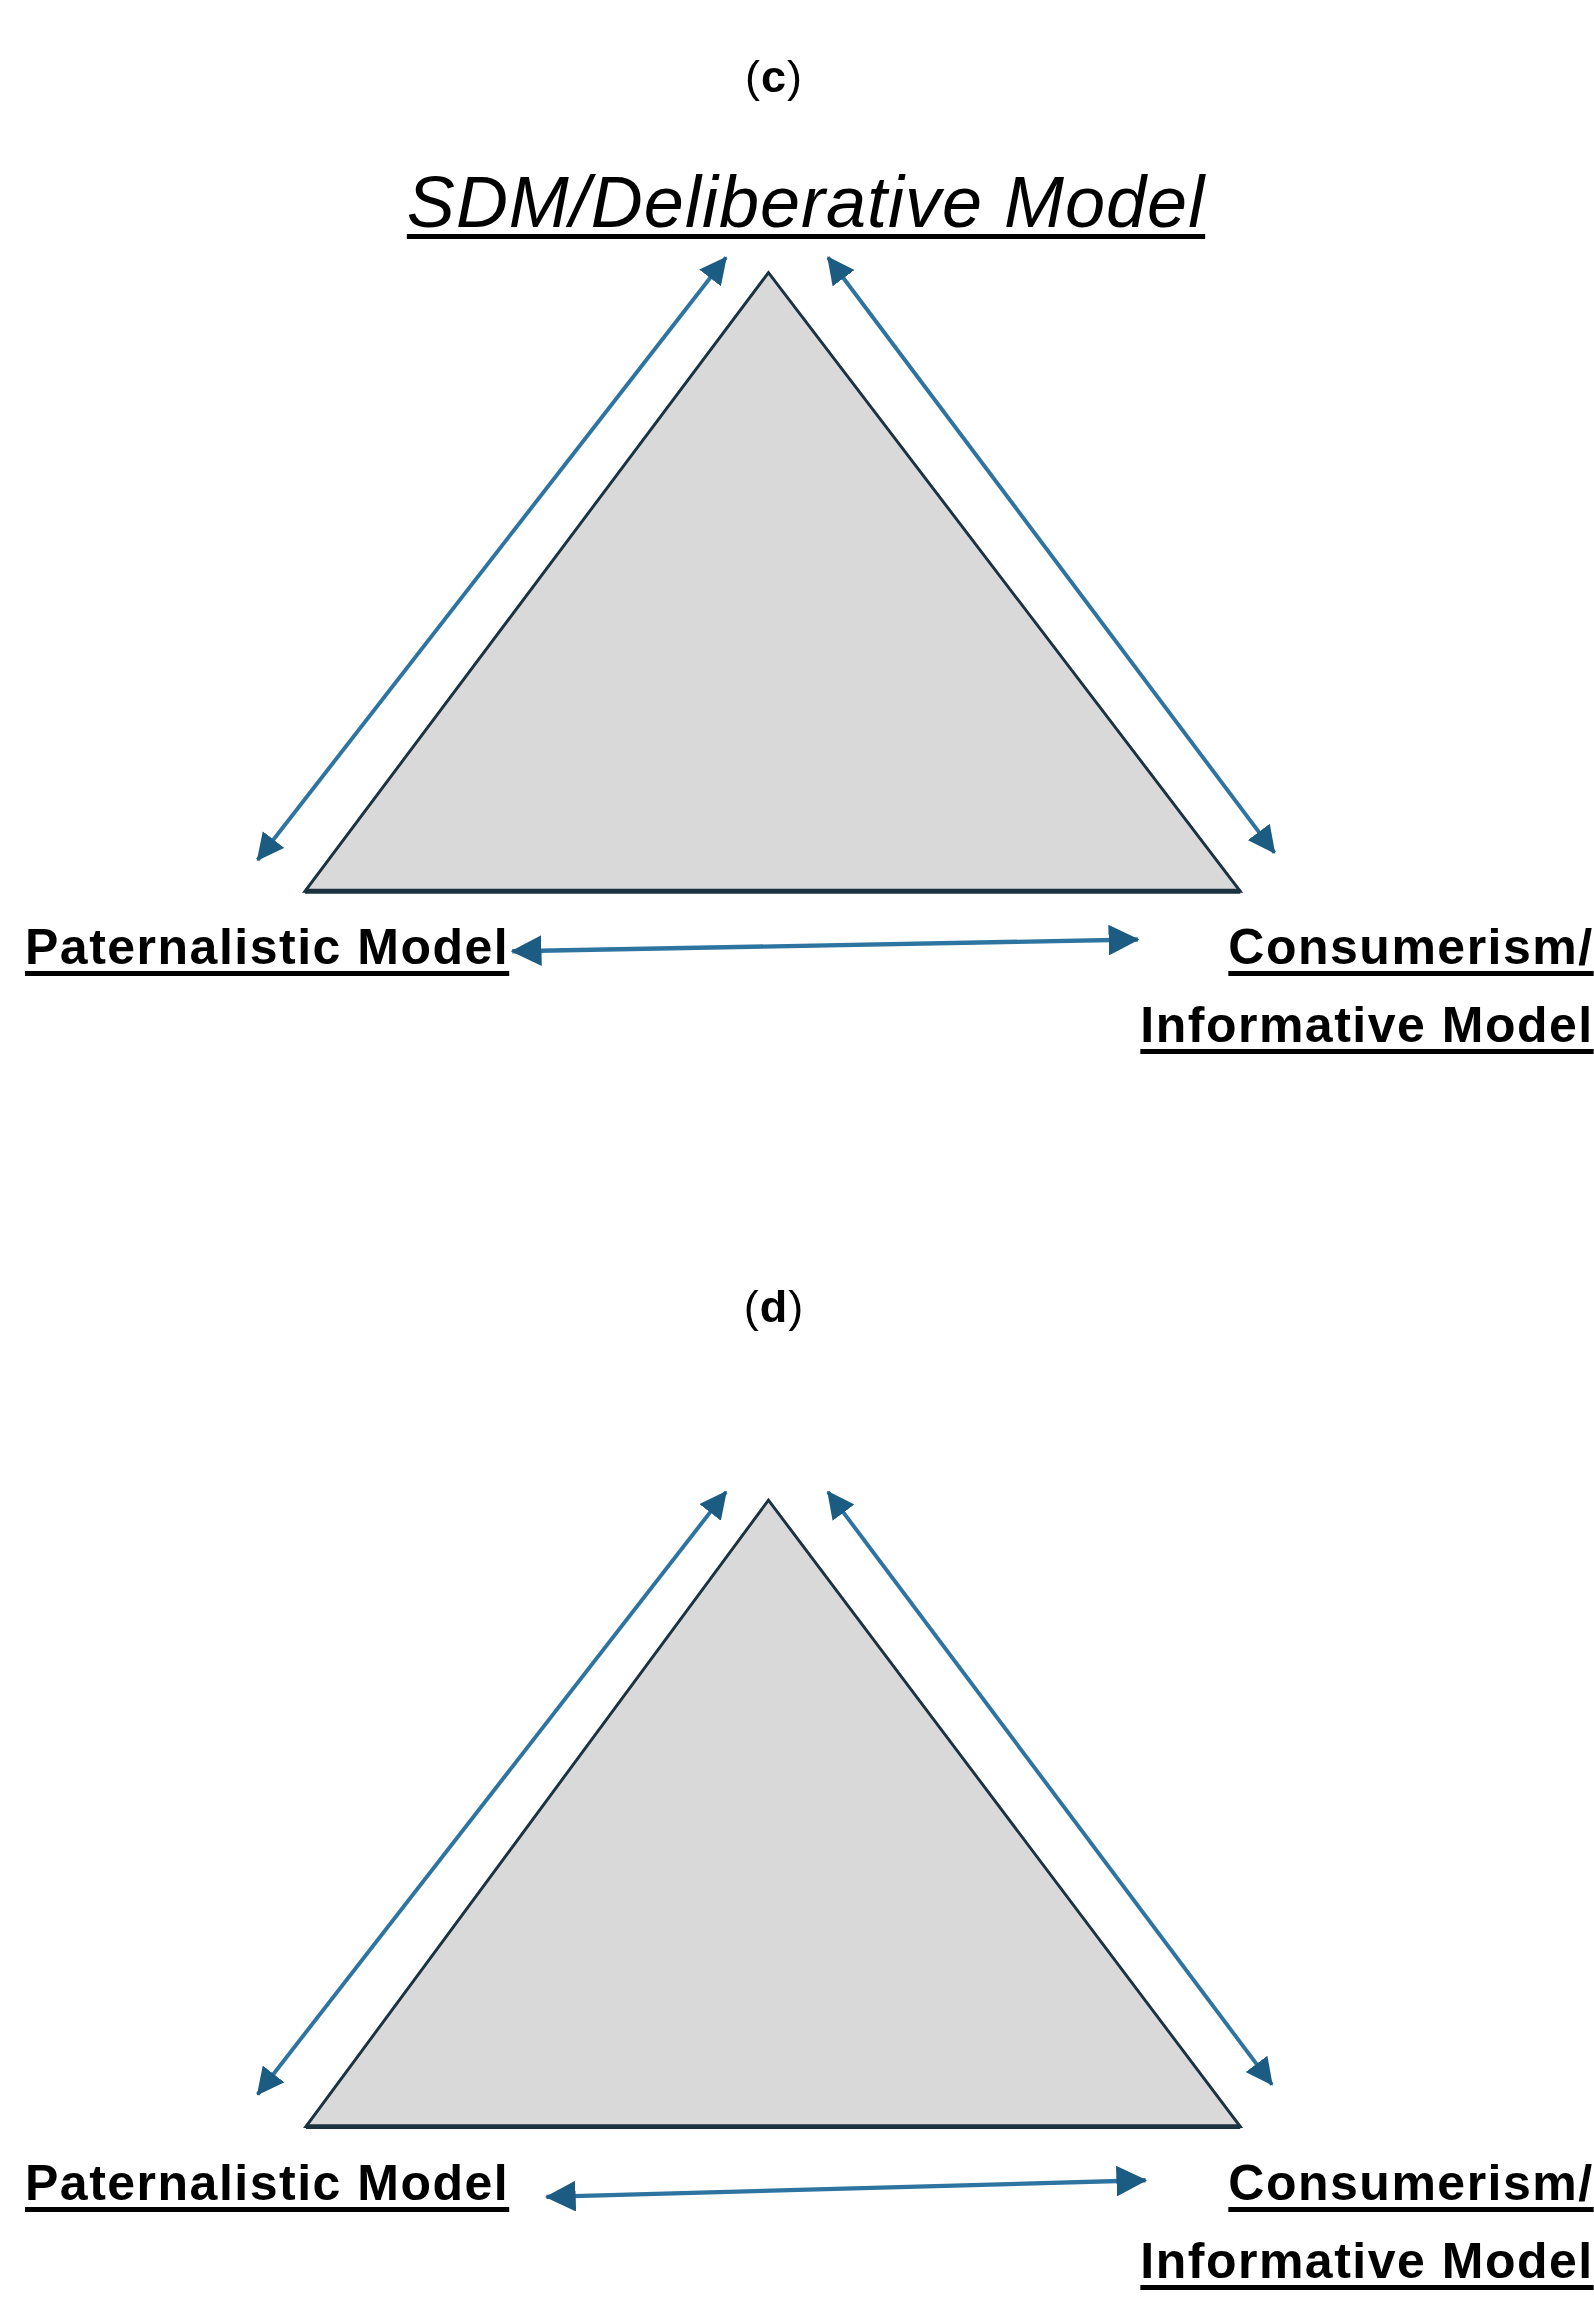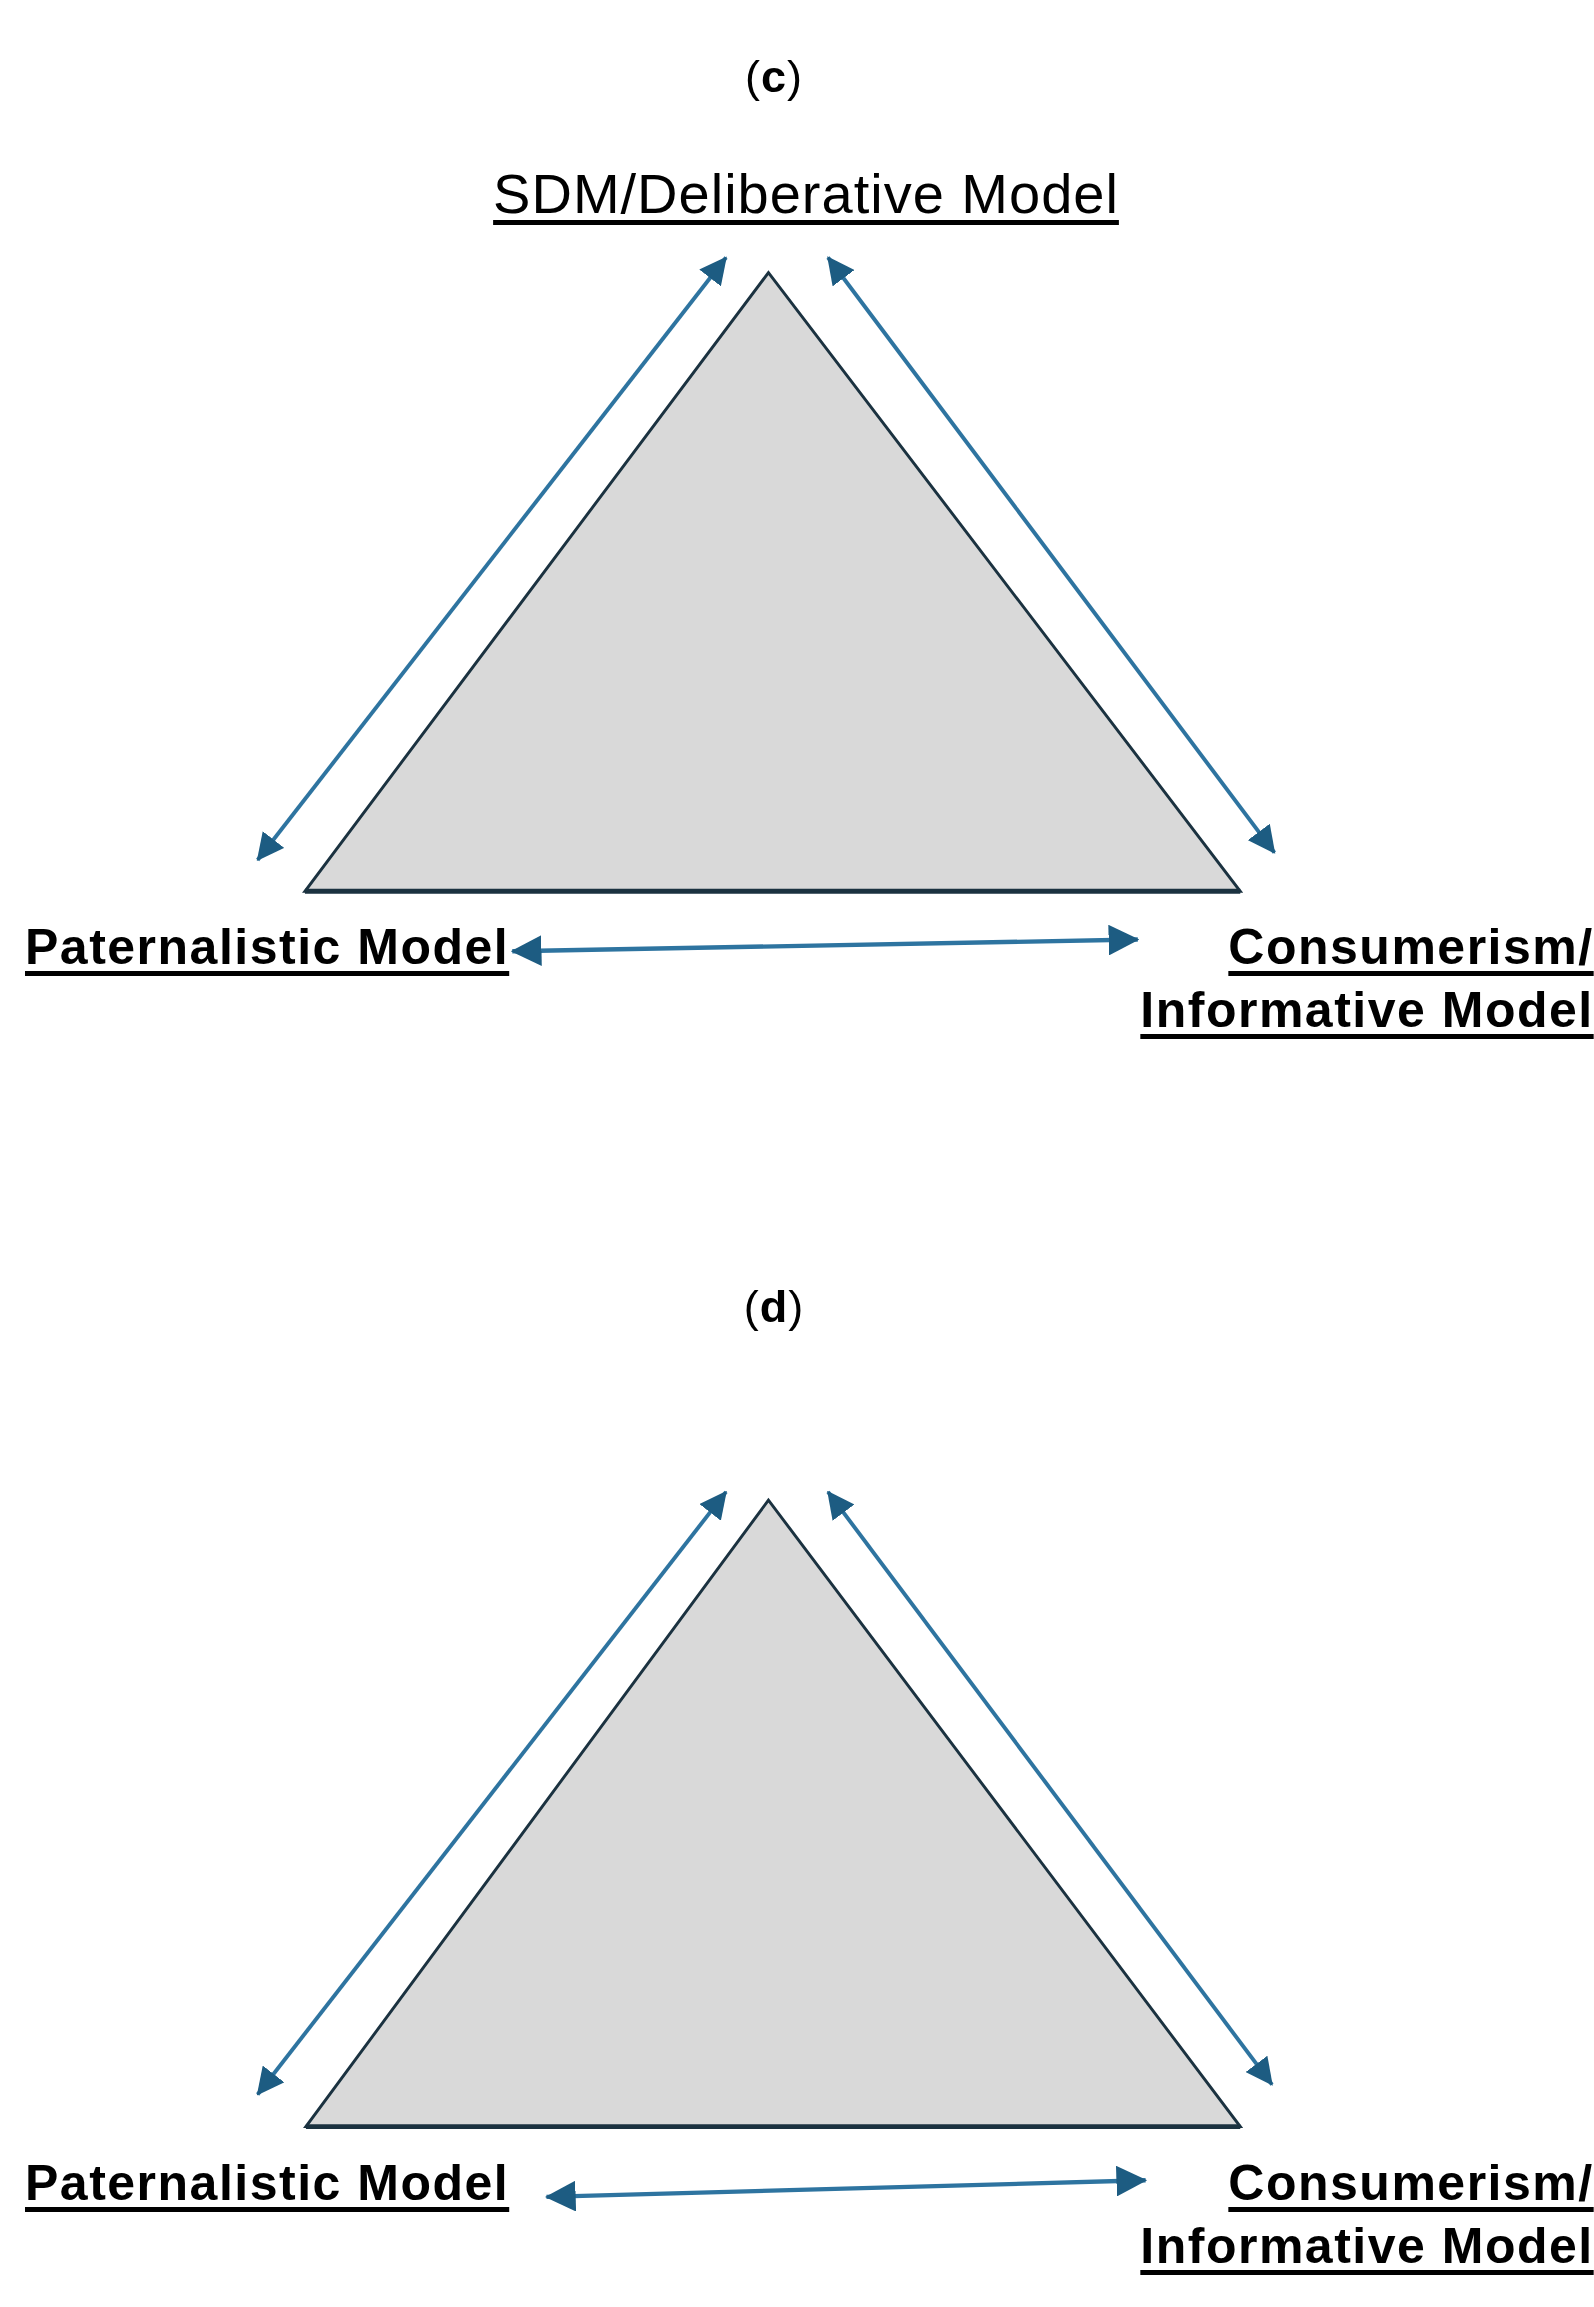--- a/index.html
+++ b/index.html
@@ -19,44 +19,45 @@
     font-size:45px;
     line-height:1;
     white-space:nowrap;
     letter-spacing:1px;
   }
   .panel-label .letter { font-weight:700; }
 
   .title {
     position:absolute;
     transform:translateX(-50%);
-    font-size:56px;
+    font-size:72px;
     line-height:1;
     letter-spacing:1px;
     white-space:nowrap;
     text-decoration:underline;
     text-decoration-thickness:5.4px;
     text-underline-offset:6.8px;
+    font-style:italic;
   }
 
   .corner {
     position:absolute;
     font-size:50px;
     letter-spacing:1.5px;
     white-space:nowrap;
   }
   .corner .ln {
     display:block;
     line-height:1;
     text-decoration:underline;
     text-decoration-thickness:4.9px;
     text-underline-offset:6.8px;
     font-weight:bold;
   }
-  .corner .ln + .ln { margin-top:13px; }
+  .corner .ln + .ln { margin-top:28px; }
   .corner.right { transform:translateX(-50%); text-align:right; }
 </style>
 </head>
 <body>
 
 <div class="page">
 
   <svg class="shapes" viewBox="0 0 3267 4727">
     <defs>
       <marker id="ah-end" viewBox="0 0 10 10" refX="9.5" refY="5" markerWidth="7" markerHeight="7" orient="auto">

